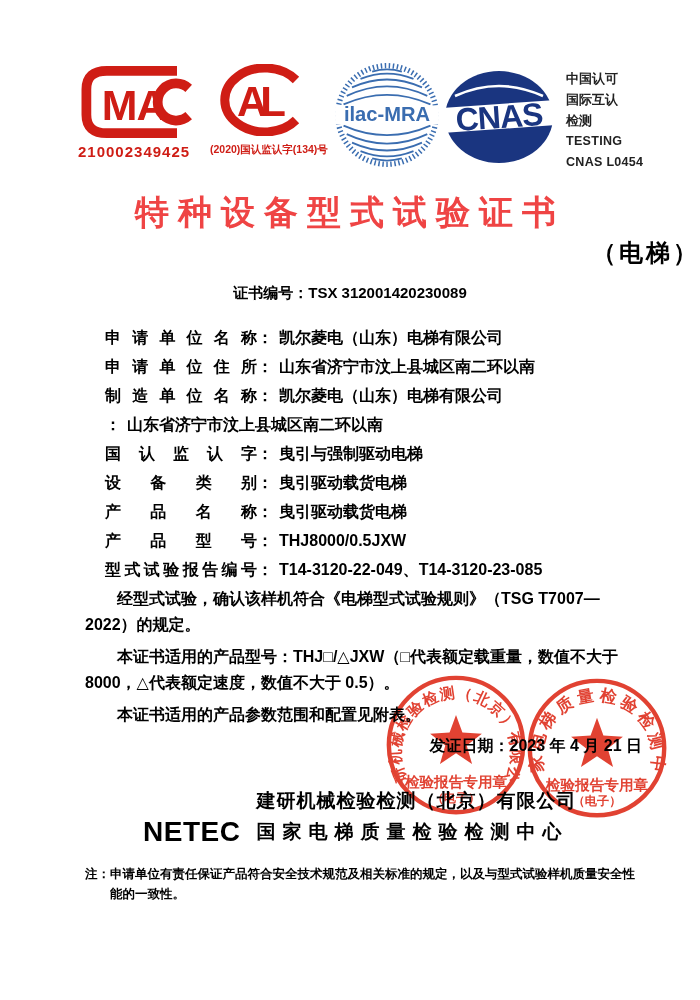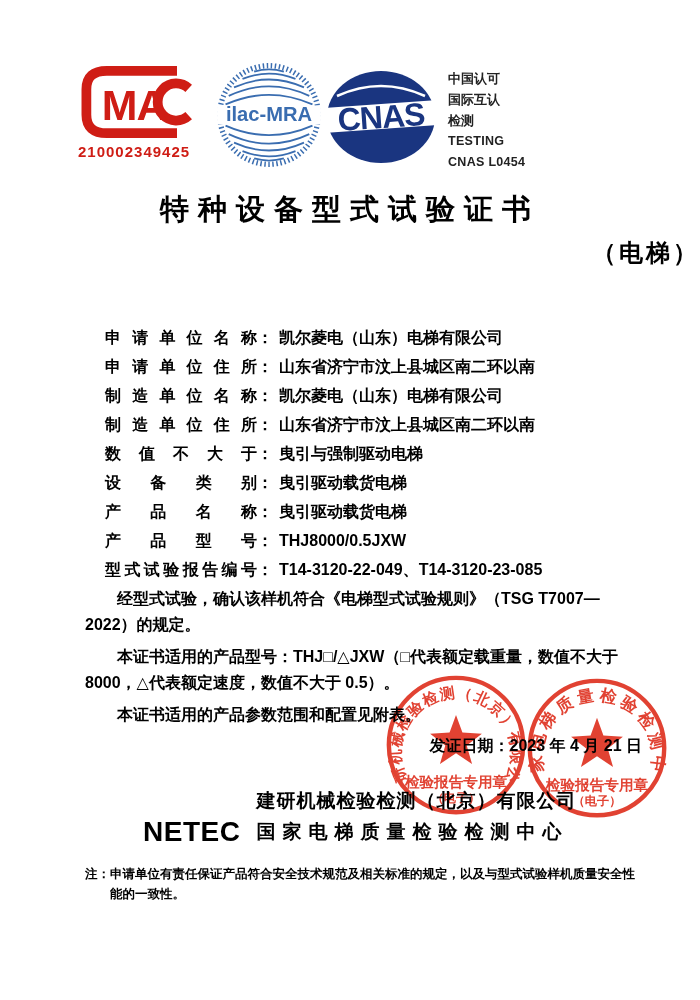--- a/index.html
+++ b/index.html
@@ -15,21 +15,21 @@
   .cma-block { width:126px; }
   .al-block  { width:112px; margin-left:6px; }
   .cma-caption { color:#cf1d15; font-size:15px; font-weight:bold; letter-spacing:1px; margin-top:3px; }
   .al-caption  { color:#cf1d15; font-size:10.5px; font-weight:bold; margin-top:7px; white-space:nowrap; }
   .ilac-svg { margin-left:12px; margin-top:-2px; }
   .cnas-svg { margin-left:2px; margin-top:4px; }
   .accred { margin-left:10px; margin-top:4px; font-size:13px; line-height:21px; font-weight:bold; color:#222; }
   .accred .en { font-size:12.5px; letter-spacing:.3px; }
   
   .doc-title { position:absolute; top:190px; left:0; width:100%; text-align:center;
-    font-size:29px; font-weight:bold; letter-spacing:9px; color:#000000; }
+    font-size:34px; font-weight:bold; letter-spacing:9px; color:#ef4444; }
   .doc-subtitle { position:absolute; top:237px; left:0; width:100%; text-align:right;
     font-size:24px; font-weight:bold; letter-spacing:3px; color:#000; }
   .cert-line { position:absolute; top:284px; left:0; width:100%; text-align:center;
     font-size:15px; font-weight:bold; color:#000; }
   
   .fields { position:absolute; top:323px; left:105px; right:66px; }
   .field-row { display:flex; align-items:center; height:29px; line-height:29px;
     font-size:16px; font-weight:bold; color:#000; white-space:nowrap; }
   .flabel { display:inline-block; width:152px; text-align:justify; text-align-last:justify;
     text-justify:inter-character; }
@@ -66,20 +66,27 @@
 
     <div class="logo-block cma-block">
       <svg width="122" height="76" viewBox="0 0 122 78">
         <path d="M 100,7 H 28 Q 7,7 7,26 V 52 Q 7,71 28,71 H 100" fill="none" stroke="#cf1d15" stroke-width="10"></path>
         <path d="M 112,25 A 19,19 0 1 0 112,53" fill="none" stroke="#cf1d15" stroke-width="10"></path>
         <text x="56" y="57" text-anchor="middle" font-size="44" font-weight="bold" fill="#cf1d15" letter-spacing="-1">MA</text>
       </svg>
       <div class="cma-caption">210002349425</div>
     </div>
 
+    <div class="logo-block al-block">
+      <svg width="100" height="72" viewBox="0 0 100 72">
+        <path d="M 86,16 A 40,32 0 1 0 86,56" fill="none" stroke="#cf1d15" stroke-width="9"></path>
+        <text x="48" y="52" text-anchor="middle" font-size="42" font-weight="bold" fill="#cf1d15" letter-spacing="-7">AL</text>
+      </svg>
+      <div class="al-caption">(2020)国认监认字(134)号</div>
+    </div>
 
     <svg class="ilac-svg" width="106" height="106" viewBox="0 0 100 100">
       <circle cx="50" cy="50" r="46.5" fill="none" stroke="#3a6db0" stroke-width="5" stroke-dasharray="1.4 2.4"></circle>
       <g fill="none" stroke="#3a6db0" stroke-width="1.7">
         <path d="M 36,9  Q 50,5  64,9"></path>
         <path d="M 25,16 Q 50,6  75,16"></path>
         <path d="M 17,24 Q 50,9  83,24"></path>
         <path d="M 12,32 Q 50,14 88,32"></path>
         <path d="M 9,40  Q 50,22 91,40"></path>
         <path d="M 36,91 Q 50,95 64,91"></path>
@@ -103,44 +110,44 @@
       <div>中国认可</div>
       <div>国际互认</div>
       <div>检测</div>
       <div class="en">TESTING</div>
       <div class="en">CNAS L0454</div>
     </div>
   </div>
 
   <div class="doc-title">特种设备型式试验证书</div>
   <div class="doc-subtitle">（电梯）</div>
+  <div class="cert-line"><span>证书编号：</span><span>TSX 312001420230089</span></div>
 
   <div class="fields">
     <div class="field-row">
       <span class="flabel">申请单位名称</span>
         <span class="fcolon">：</span>
         <span class="fvalue">凯尔菱电（山东）电梯有限公司</span>
     </div>
     <div class="field-row">
       <span class="flabel">申请单位住所</span>
         <span class="fcolon">：</span>
         <span class="fvalue">山东省济宁市汶上县城区南二环以南</span>
     </div>
     <div class="field-row">
       <span class="flabel">制造单位名称</span>
         <span class="fcolon">：</span>
         <span class="fvalue">凯尔菱电（山东）电梯有限公司</span>
     </div>
     <div class="field-row">
-      <span class="flabel">制造单位住所</span>
         <span class="fcolon">：</span>
         <span class="fvalue">山东省济宁市汶上县城区南二环以南</span>
     </div>
     <div class="field-row">
-      <span class="flabel">数值不大于</span>
+      <span class="flabel">国认监认字</span>
         <span class="fcolon">：</span>
         <span class="fvalue">曳引与强制驱动电梯</span>
     </div>
     <div class="field-row">
       <span class="flabel">设备类别</span>
         <span class="fcolon">：</span>
         <span class="fvalue">曳引驱动载货电梯</span>
     </div>
     <div class="field-row">
       <span class="flabel">产品名称</span>

